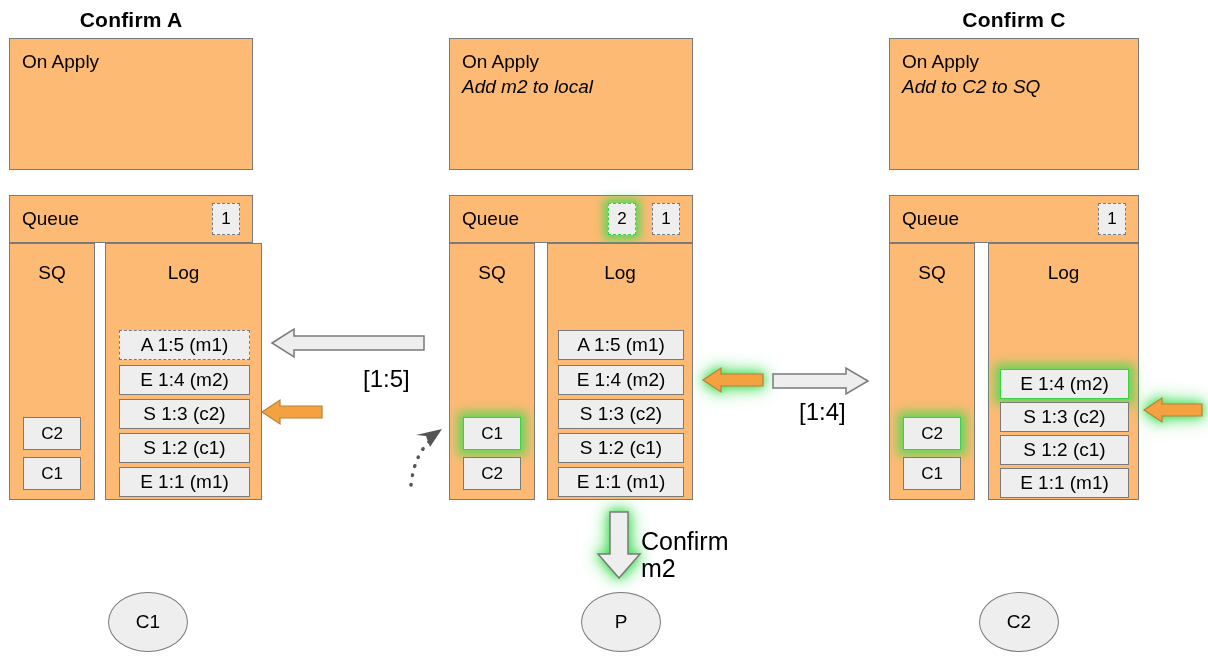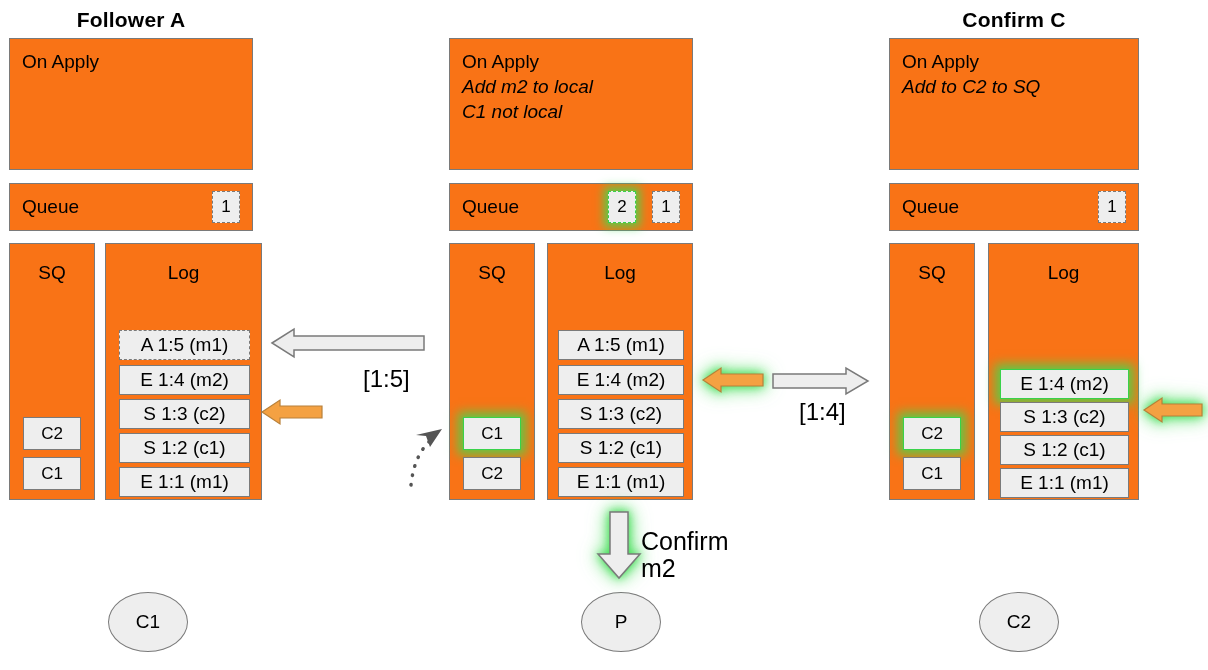--- a/index.html
+++ b/index.html
@@ -20,38 +20,39 @@
     font-weight:bold;
     text-align:center;
     letter-spacing:.2px;
     white-space:nowrap;
     top:8px;
   }
 
   
   .box{
     position:absolute;
-    background:#f97316;
+    background:#fdba74;
     border:1.5px solid #7a7a7a;
     box-sizing:border-box;
   }
 
   .onapply{
     padding:10px 12px 0 12px;
   }
   .onapply .ln{
     font-size:19px;
     line-height:25px;
     white-space:nowrap;
   }
   .onapply .ln.it{font-style:italic;}
 
   .queue{
     display:flex;
     align-items:center;
+    margin-top:12px;
   }
   .queue .qlabel{
     position:absolute;
     left:12px;
     top:50%;
     transform:translateY(-50%);
     font-size:19px;
   }
   .qslot{
     position:absolute;
@@ -119,21 +120,21 @@
     font-size:25px;
     line-height:27px;
     white-space:nowrap;
   }
 </style>
 </head>
 <body>
 
 <div class="stage">
 
-  <div class="col-title" style="left:9px;width:244px;">Follower A</div>
+  <div class="col-title" style="left:9px;width:244px;">Confirm A</div>
   <div class="col-title" style="left:889px;width:250px;">Confirm C</div>
 
   <div class="box onapply" style="left:9px;top:38px;width:244px;height:132px;">
     <div class="ln">On Apply</div>
   </div>
 
   <div class="box queue" style="left:9px;top:183px;width:244px;height:48px;">
     <div class="qlabel">Queue</div>
     <div class="qslot" style="left:202px;">1</div>
   </div>
@@ -151,21 +152,20 @@
     <div class="cell" style="left:13px;top:155px;width:131px;height:30px;">S 1:3 (c2)</div>
     <div class="cell" style="left:13px;top:189px;width:131px;height:30px;">S 1:2 (c1)</div>
     <div class="cell" style="left:13px;top:223px;width:131px;height:30px;">E 1:1 (m1)</div>
   </div>
 
   <div class="ellipse" style="left:108px;top:592px;width:80px;height:60px;">C1</div>
 
   <div class="box onapply" style="left:449px;top:38px;width:244px;height:132px;">
     <div class="ln">On Apply</div>
     <div class="ln it">Add m2 to local</div>
-    <div class="ln it">C1 not local</div>
   </div>
 
   <div class="box queue" style="left:449px;top:183px;width:244px;height:48px;">
     <div class="qlabel">Queue</div>
     <div class="qslot hl" style="left:158px;">2</div>
     <div class="qslot" style="left:202px;">1</div>
   </div>
 
   <div class="box" style="left:449px;top:243px;width:86px;height:257px;">
     <div class="stack-title">SQ</div>

